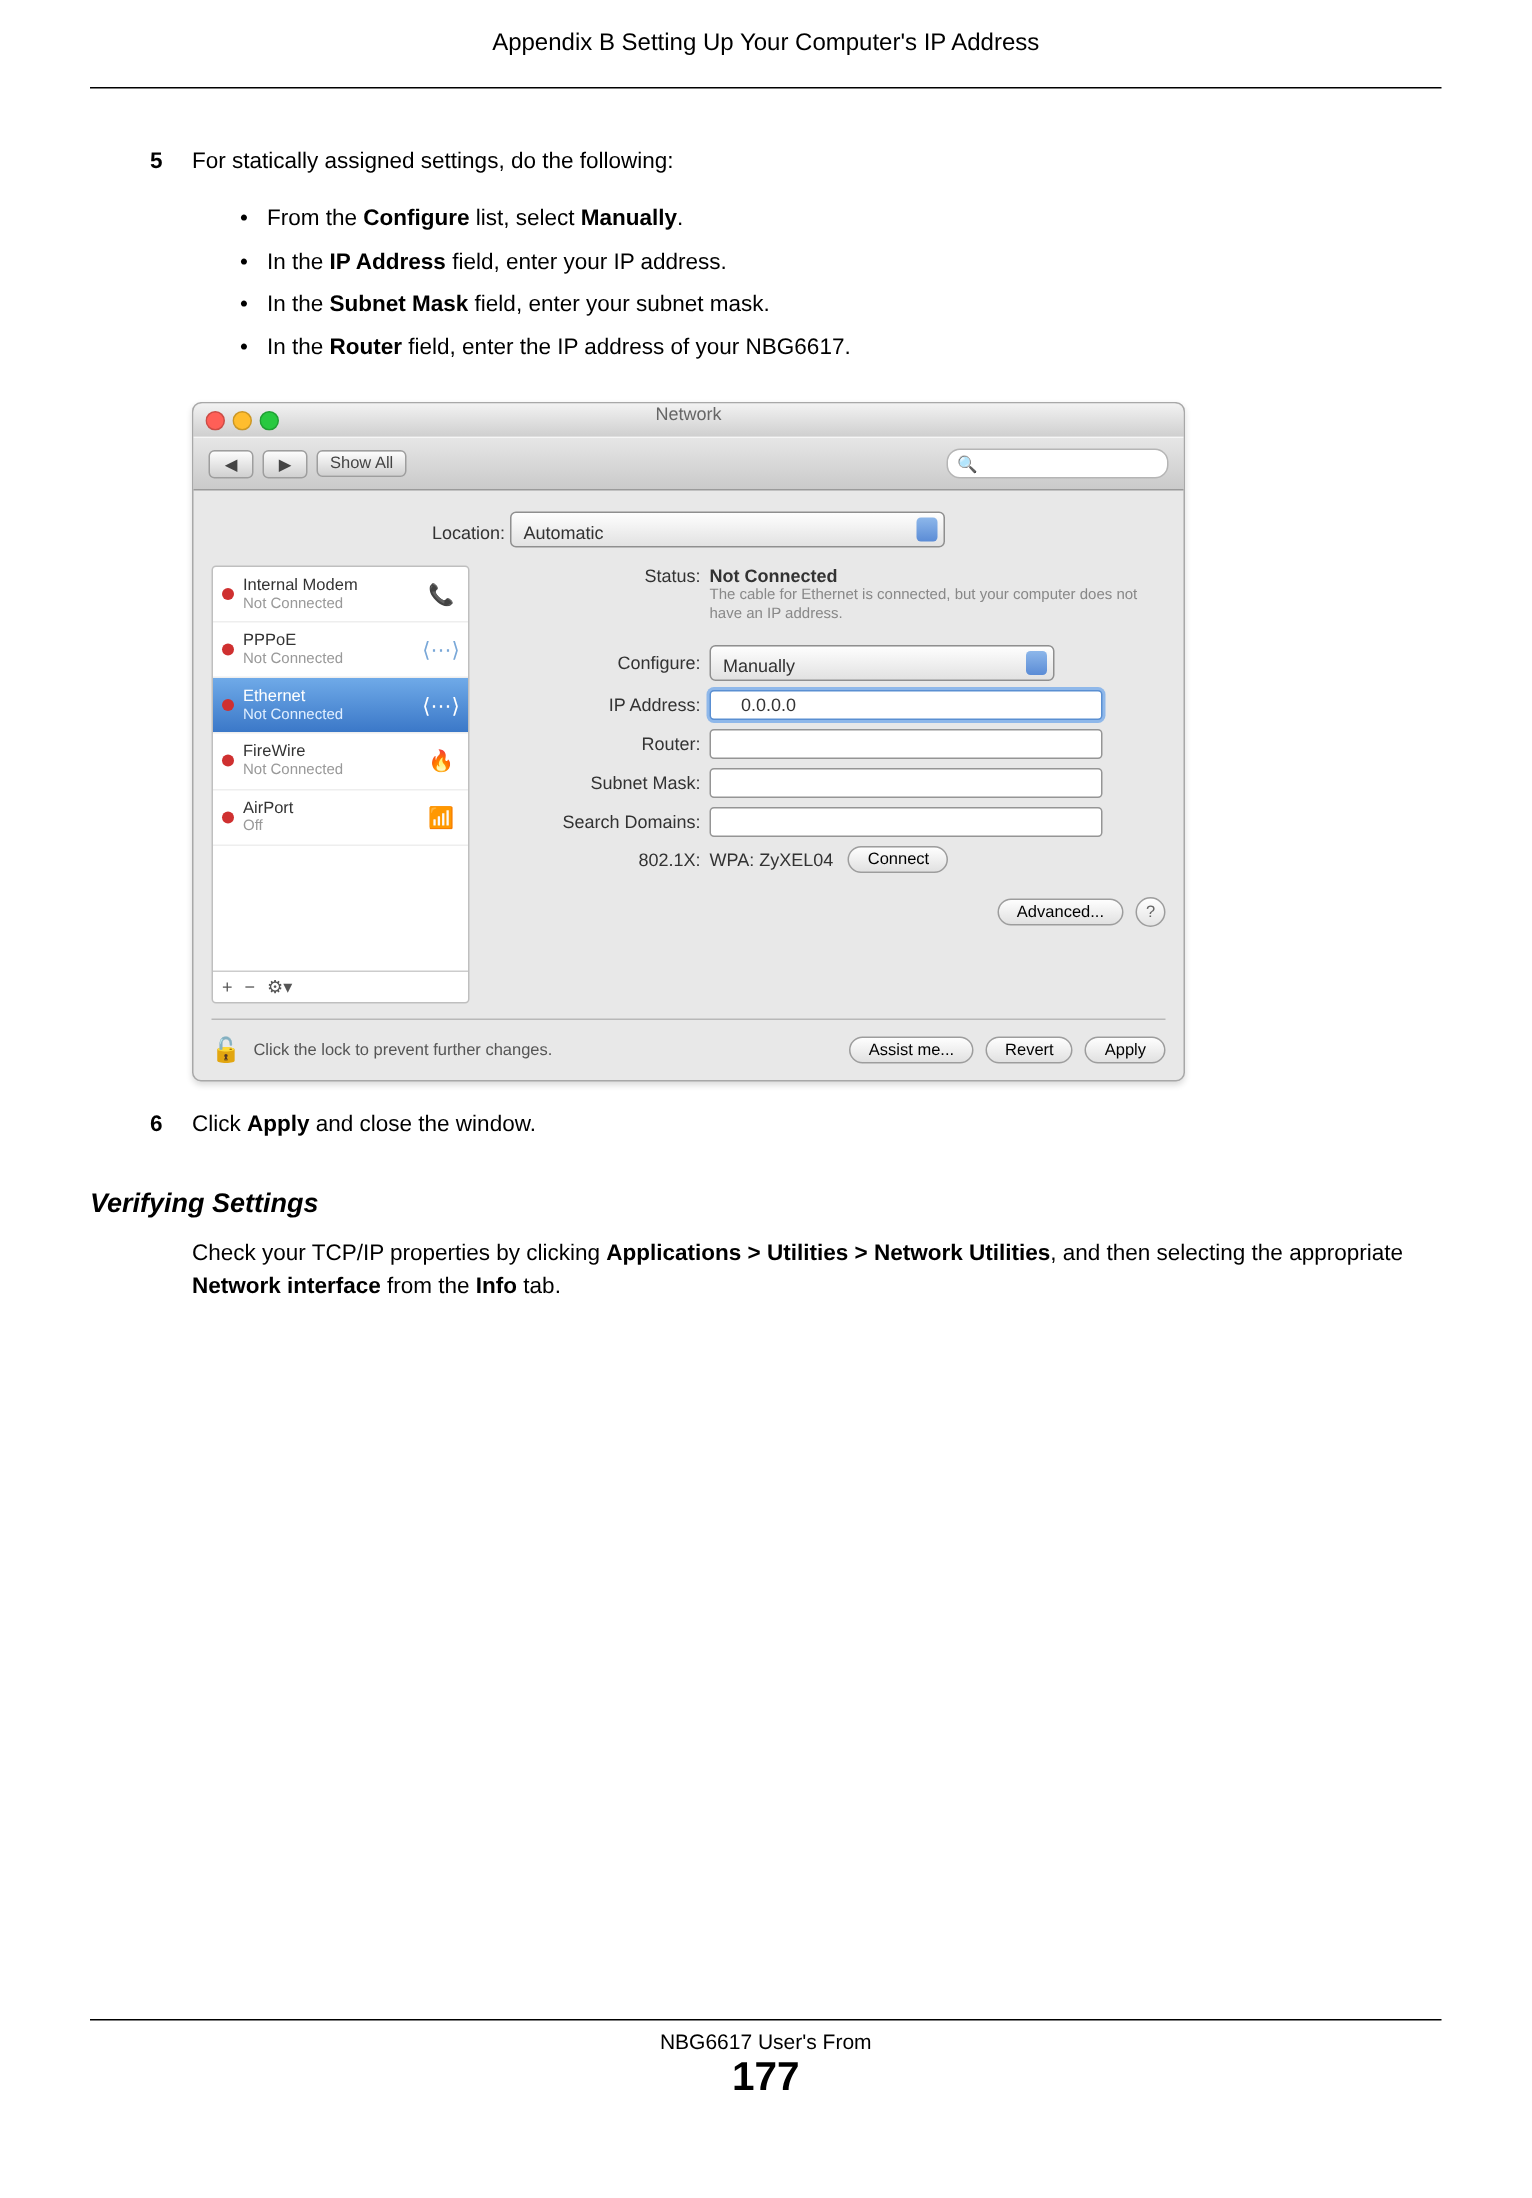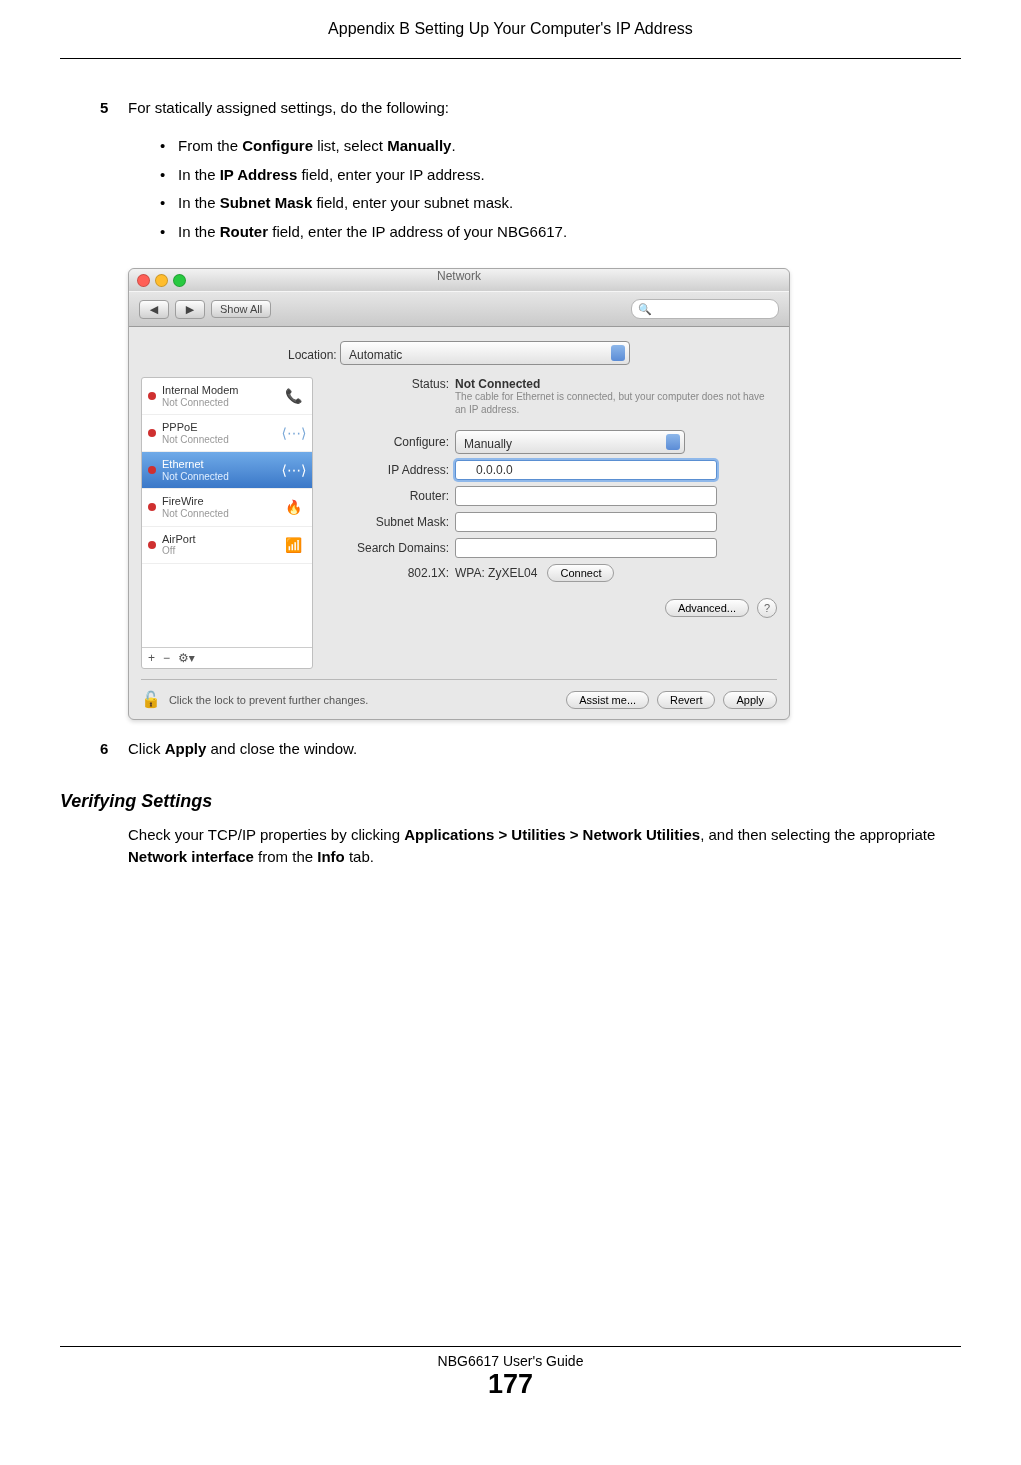--- a/index.html
+++ b/index.html
@@ -137,21 +137,21 @@
     min-width:260px;
     position:relative;
   }
   .popup::after{
     content:"";
     position:absolute;
     right:4px; top:3px; bottom:3px; width:14px;
     background:linear-gradient(#8db7ea,#5b8cd6);
     border-radius:3px;
   }
-  .cols { display:flex; gap:6px; }
+  .cols { display:flex; gap:24px; }
   .sidebar {
     width:170px;
     background:#fff;
     border:1px solid #bfbfbf;
     border-radius:3px;
     padding:0;
     height: 290px;
     display:flex;
     flex-direction:column;
     overflow:hidden;
@@ -384,16 +384,16 @@
     </div>
   </div>
 
   <div class="section-h">Verifying Settings</div>
 
   <div class="para">
     <span>Check your TCP/IP properties by clicking </span><span class="bold">Applications &gt; Utilities &gt; Network Utilities</span><span>, and then selecting the appropriate </span><span class="bold">Network interface</span><span> from the </span><span class="bold">Info</span><span> tab.</span>
   </div>
 
   <div class="footer">
-    <div>NBG6617 User's Guide</div>
+    <div>NBG6617 User's From</div>
     <div class="pn">177</div>
   </div>
 </div>
 
 </body></html>

